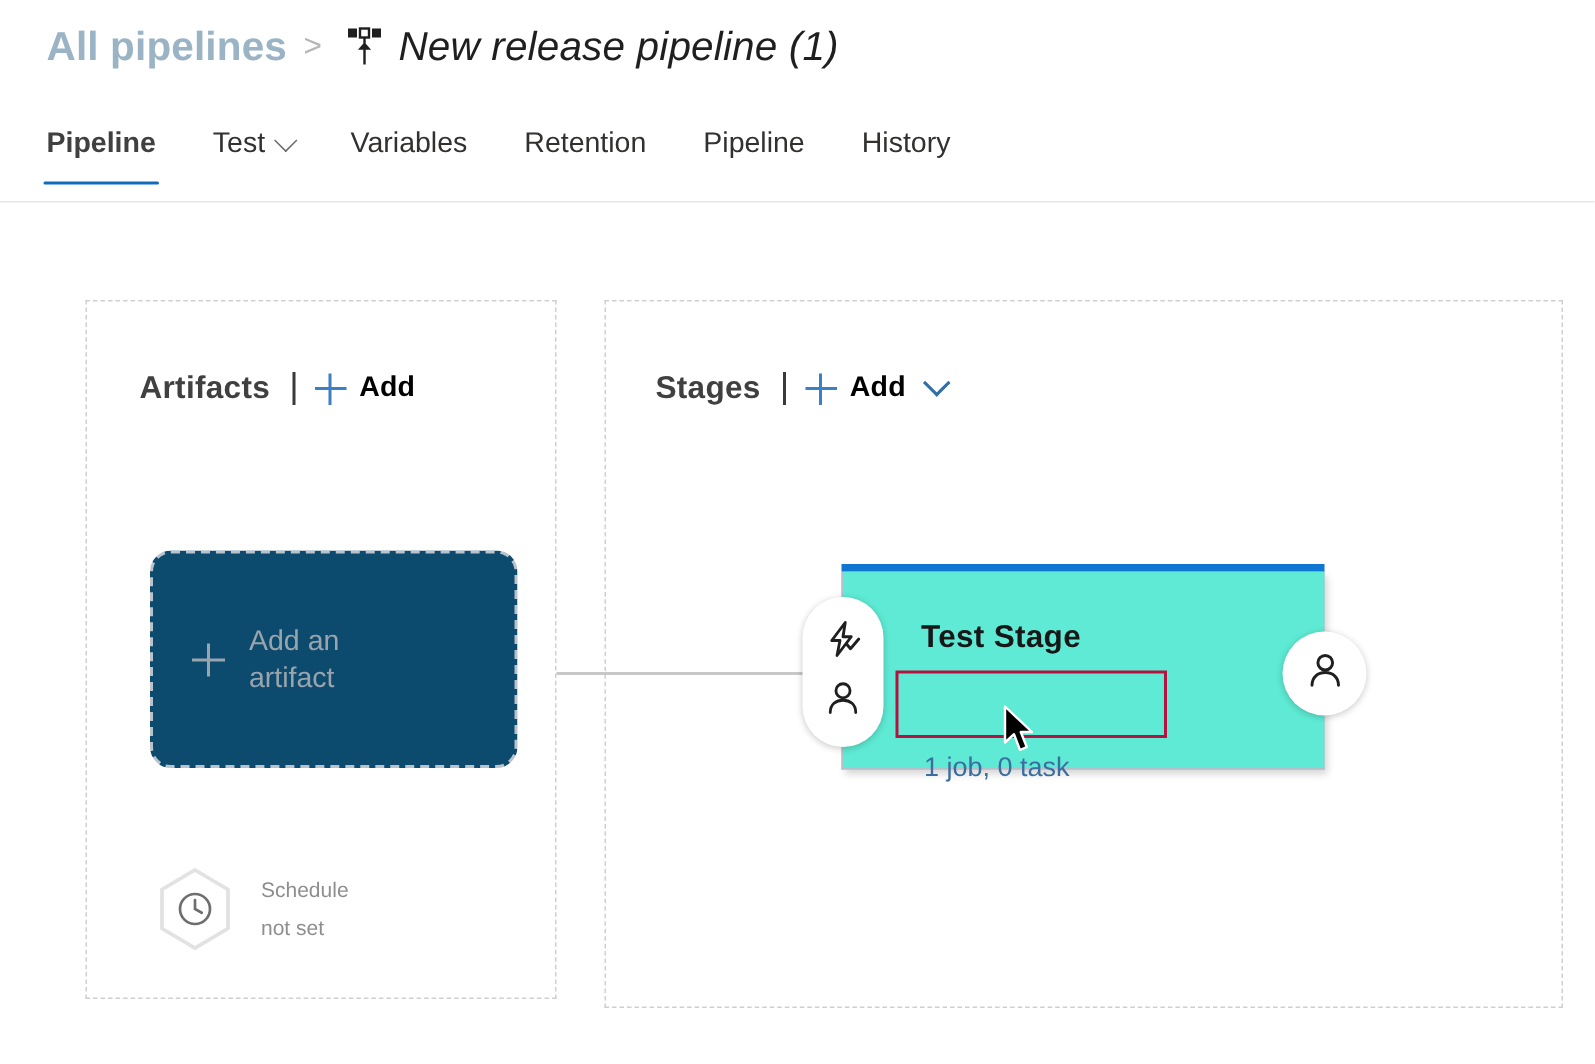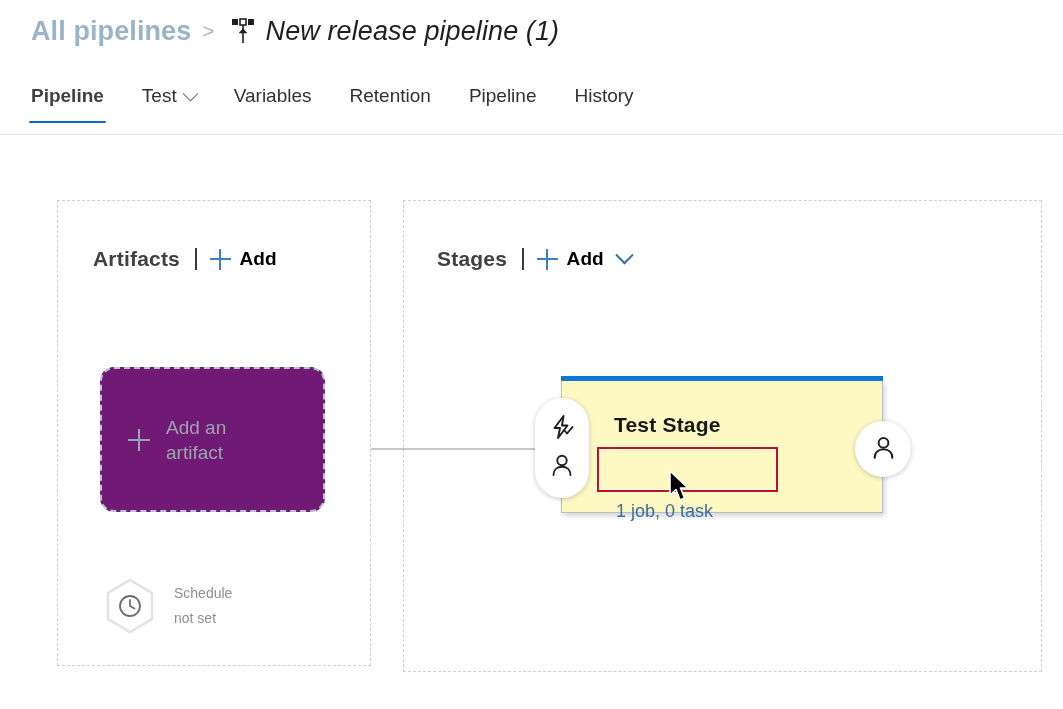--- a/index.html
+++ b/index.html
@@ -196,23 +196,23 @@
     border-bottom: 2px solid #2f6fa8;
     transform: rotate(45deg) translate(-3px, -3px);
     cursor: pointer;
   }
 
   
   #add-artifact-tile {
     position: absolute;
     left: 100px;
     top: 367px;
-    width: 225px;
+    width: 245px;
     height: 145px;
-    background: #701a75;
+    background: #0c4a6e;
     border: 2px dashed #b9c3cc;
     border-radius: 14px;
     box-sizing: border-box;
     display: flex;
     align-items: center;
     cursor: pointer;
   }
   .tile-plus {
     position: relative;
     width: 22px;
@@ -267,21 +267,21 @@
   }
 
   
   #stage-card {
     position: absolute;
     left: 561px;
     top: 381px;
     width: 322px;
     height: 132px;
     box-sizing: border-box;
-    background: #fef9c3;
+    background: #5eead4;
     border: 1px solid #b4bfc9;
     border-top: none;
     box-shadow: 2px 3px 5px rgba(0,0,0,0.17);
     cursor: pointer;
   }
   #stage-card-topbar {
     position: absolute;
     left: -1px;
     top: -5px;
     width: 322px;

